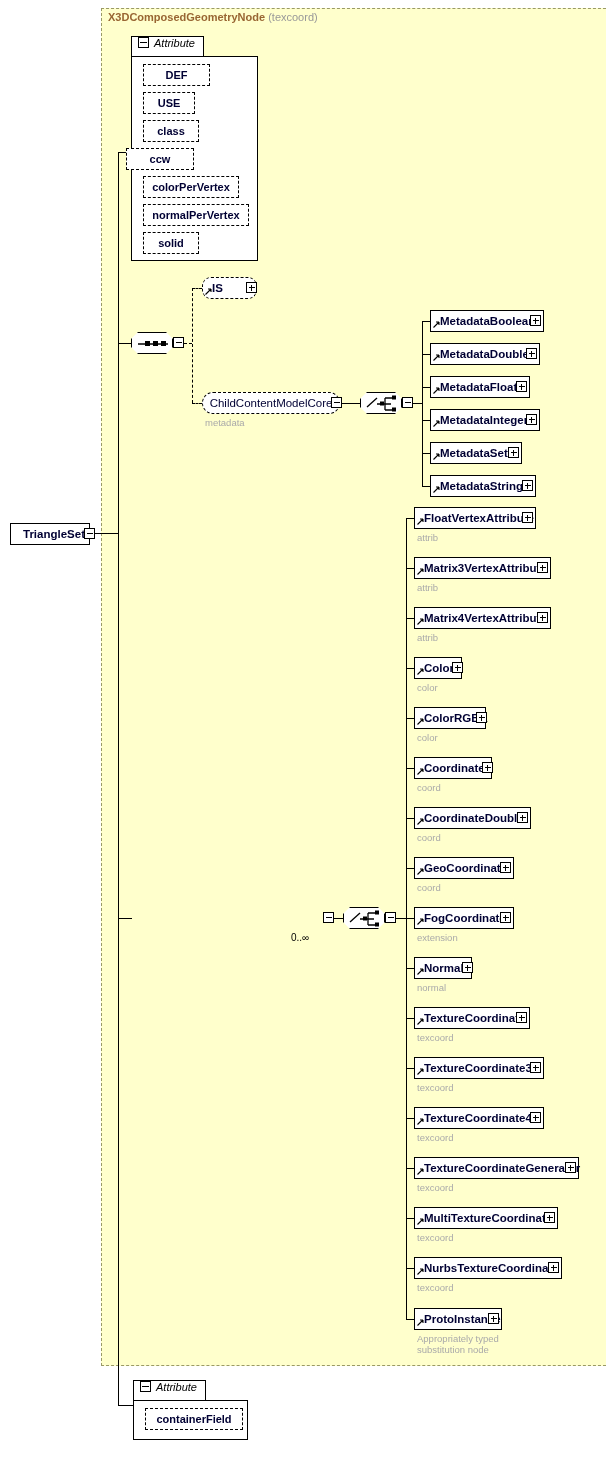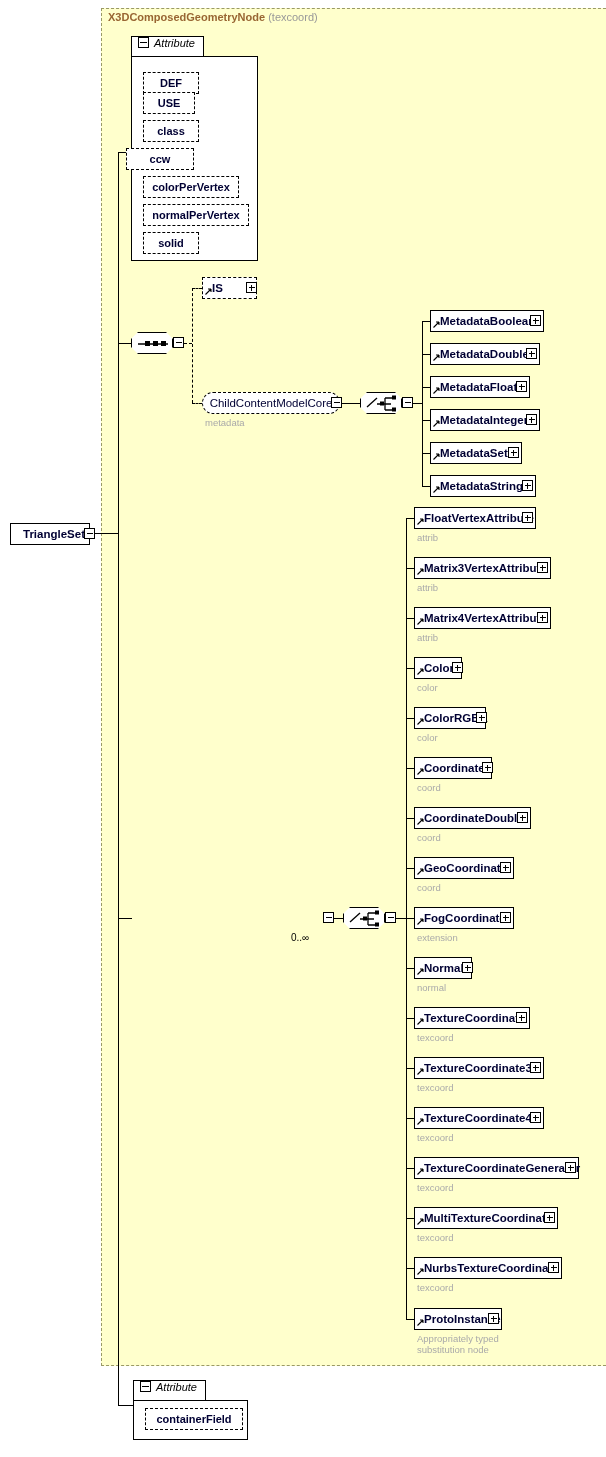--- a/index.html
+++ b/index.html
@@ -78,21 +78,21 @@
     background:#bfbfbf;
     z-index:-1;
   }
   .node .lbl{flex:0 0 auto;}
   
   .node .arrow{
     position:absolute;
     left:2px;bottom:3px;
     width:7px;height:7px;
   }
-  .node.dashed{border-style:dashed;border-width:1.4px;}
+  .node.dashed{border-style:dashed;border-width:1.4px;border-radius:9px;}
   .node.attrnode{
     font-size:11px;
     justify-content:center;
     padding-left:6px;padding-right:6px;
     border:1.4px dashed #000;
   }
 
   
   .cap{
     position:absolute;
@@ -185,21 +185,21 @@
   <div class="ln-v" style="left:118px;top:152px;height:1254px;"></div>
 
   <div class="ln-h" style="left:118px;top:152px;width:13px;"></div>
 
   <div class="attr-tab" style="left:131px;top:36px;width:73px;height:21px;">
     <span class="minus-sq"></span>
     <span>Attribute</span>
   </div>
   <div class="attr-box" style="left:131px;top:56px;width:127px;height:205px;"></div>
 
-  <div class="node attrnode" style="left:143px;top:64px;width:56px;margin-top:8px;">
+  <div class="node attrnode" style="left:143px;top:64px;width:67px;">
     <span>DEF</span>
   </div>
   <div class="node attrnode" style="left:143px;top:92px;width:52px;">
     <span>USE</span>
   </div>
   <div class="node attrnode" style="left:143px;top:120px;width:56px;">
     <span>class</span>
   </div>
   <div class="node attrnode" style="left:126px;top:148px;width:68px;">
     <span>ccw</span>

